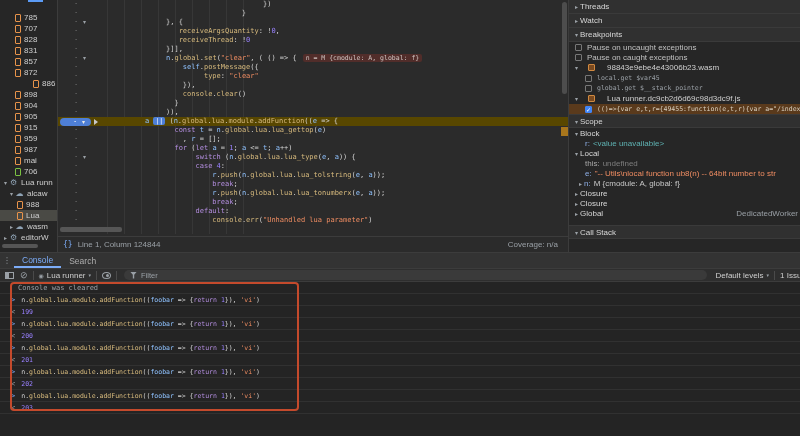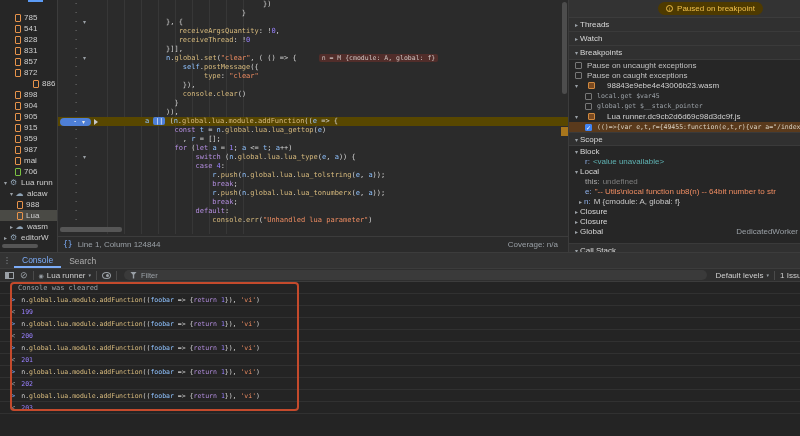--- a/index.html
+++ b/index.html
@@ -34,21 +34,21 @@
   .dash { position:absolute; left:17px; top:-1px; font-size:7px; color:#757575; }
   .fold { position:absolute; left:25px; top:0px; font-size:6px; color:#9aa0a6; }
   .pchip { position:absolute; left:2px; top:0.5px; width:31px; height:8px; background:#4e7fd6; border-radius:4px; color:#fff; }
   .pdash { position:absolute; left:14px; top:-1px; font-size:7px; color:#fff; }
   .pfold { position:absolute; left:22px; top:0px; font-size:6px; color:#e8e8e8; }
   .pmark { position:absolute; left:36px; top:1.5px; width:0; height:0;
            border-left:4px solid #c8c8c8; border-top:3px solid transparent; border-bottom:3px solid transparent; }
   .codetext { font-family:"DejaVu Sans Mono", monospace; font-size:7px; line-height:9px; white-space:pre; }
   .c-p{color:#d4d4d4}.c-g{color:#d7ba7d}.c-v{color:#8fc2ff}.c-k{color:#b48ee0}.c-n{color:#9980ff}.c-s{color:#f08d62}
   .inline-chip { background:#4e7fd6; color:#fff; border-radius:2px; padding:0 2px; font-size:6.5px; }
-  .inline-hint { background:#512d2a; color:#cfc3c0; border-radius:2px; padding:0 3px; margin-left:22px; font-size:6.5px; }
+  .inline-hint { background:#512d2a; color:#cfc3c0; border-radius:2px; padding:0 3px; margin-left:6px; font-size:6.5px; }
   #editor-hscroll { position:absolute; left:2px; top:227px; width:62px; height:5px; border-radius:2px; background:#565656; }
   #editor-vscroll { position:absolute; right:0; top:0; width:7px; height:236px; }
   #vthumb { position:absolute; right:1px; top:2px; width:5px; height:92px; border-radius:3px; background:#4d4d4d; }
   #vmark  { position:absolute; right:0; top:127px; width:7px; height:9px; background:#a8761c; }
   #status-bar { position:absolute; left:0; bottom:0; width:100%; height:16px; background:#2b2b2b;
                 border-top:1px solid #3c3c3c; display:flex; align-items:center; padding:0 10px 0 5px;
                 font-size:8px; color:#9aa0a6; }
   #fmt-icon { color:#7cacf8; font-family:"DejaVu Sans Mono", monospace; margin-right:5px; font-size:8px; }
   .spacer { flex:1; }
 
@@ -125,21 +125,21 @@
 
     <div id="navigator">
       <div id="nav-strip"></div>
       <div id="nav-list">
           <div class="nav-item" style="padding-left: 15px;">
             <span class="nic file-orange"></span>
             <span class="nlabel">785</span>
           </div>
           <div class="nav-item" style="padding-left: 15px;">
             <span class="nic file-orange"></span>
-            <span class="nlabel">541</span>
+            <span class="nlabel">707</span>
           </div>
           <div class="nav-item" style="padding-left: 15px;">
             <span class="nic file-orange"></span>
             <span class="nlabel">828</span>
           </div>
           <div class="nav-item" style="padding-left: 15px;">
             <span class="nic file-orange"></span>
             <span class="nlabel">831</span>
           </div>
           <div class="nav-item" style="padding-left: 15px;">
@@ -386,26 +386,20 @@
       </div>
       <div id="status-bar">
         <span id="fmt-icon">{}</span>
         <span>Line 1, Column 124844</span>
         <span class="spacer"></span>
         <span>Coverage: n/a</span>
       </div>
     </div>
 
     <div id="debugger">
-      <div id="badge-row">
-        <span id="paused-badge">
-          <span id="binfo">i</span>
-          <span>Paused on breakpoint</span>
-        </span>
-      </div>
       <div class="pane-header">
         <span class="tri">▸</span>
         <span>Threads</span>
       </div>
       <div class="pane-header">
         <span class="tri">▸</span>
         <span>Watch</span>
       </div>
       <div class="pane-header">
         <span class="tri">▾</span>

